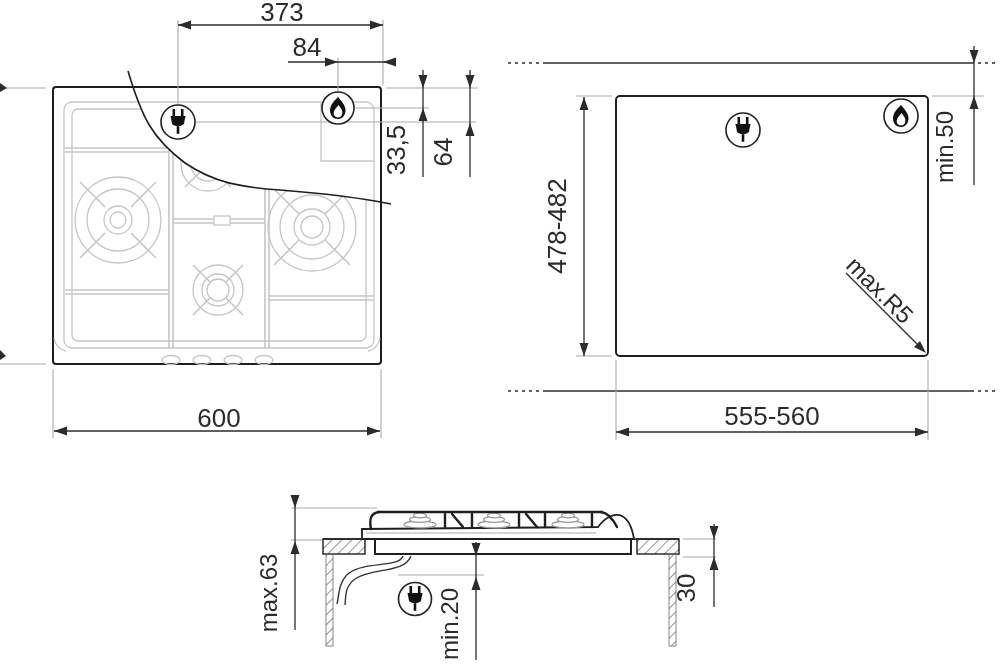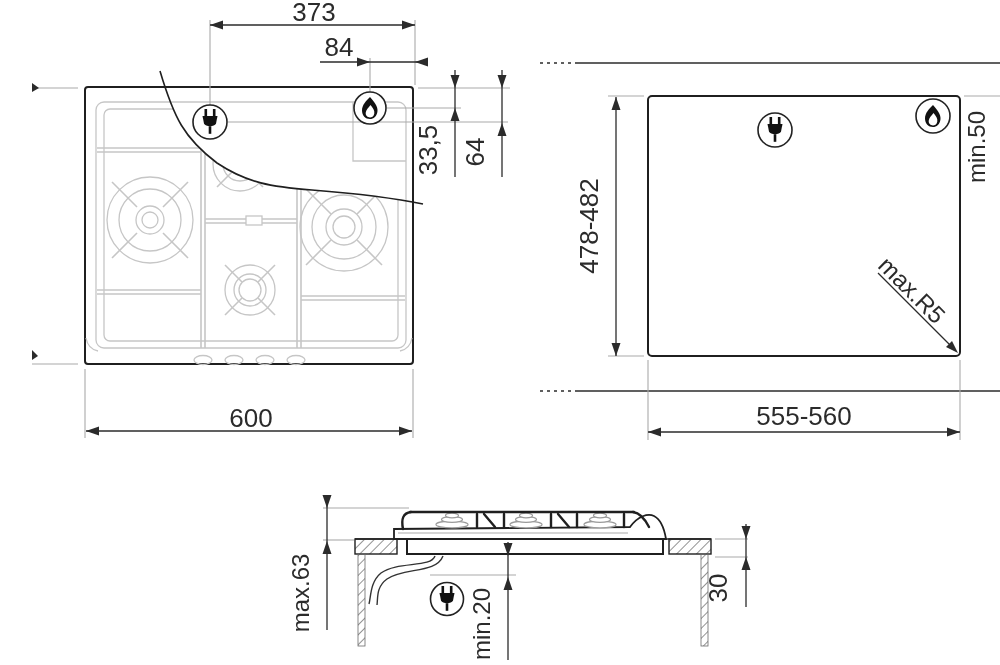--- a/index.html
+++ b/index.html
@@ -1,20 +1,20 @@
 <!DOCTYPE html>
 <html style="--line: #1f1f1f; --dim: #2b2b2b; --light: #c6c6c6; --leader: #a9a9a9; --text: #2b2b2b; --background: #ffffff;"><head>
 <meta charset="utf-8">
 <style>
   :root{
     --line:#1f1f1f; --dim:#2b2b2b; --light:#c6c6c6; --leader:#a9a9a9;
     --text:#2b2b2b; --background:#ffffff;
   }
   html,body{margin:0;padding:0;background:var(--background);}
-  .stage{width:828px;height:665px;position:relative;background:var(--background);padding-left:32px;}
+  .stage{width:828px;height:665px;position:relative;background:var(--background);}
   svg{display:block;}
   
   .ln   {stroke:var(--line);fill:none;stroke-width:2;}
   .ln15 {stroke:var(--line);fill:none;stroke-width:1.5;}
   .dim  {stroke:var(--dim);fill:none;stroke-width:1.3;}
   .arr  {fill:var(--dim);stroke:none;}
   .gy   {stroke:var(--light);fill:none;stroke-width:1.3;}
   .gy2  {stroke:var(--light);fill:none;stroke-width:1.6;}
   .ld   {stroke:var(--leader);fill:none;stroke-width:1.1;}
   .cap  {stroke:#9b9b9b;fill:#ffffff;stroke-width:1.2;}

